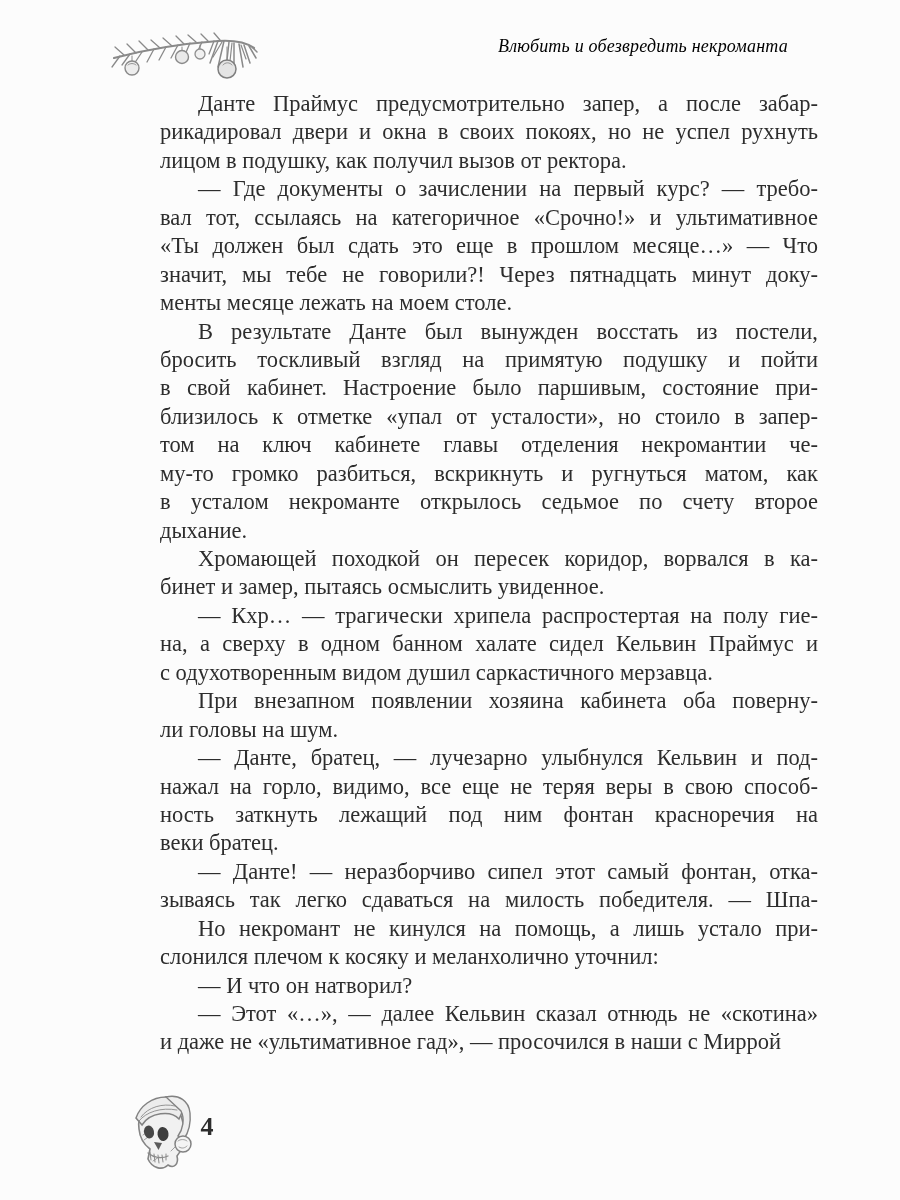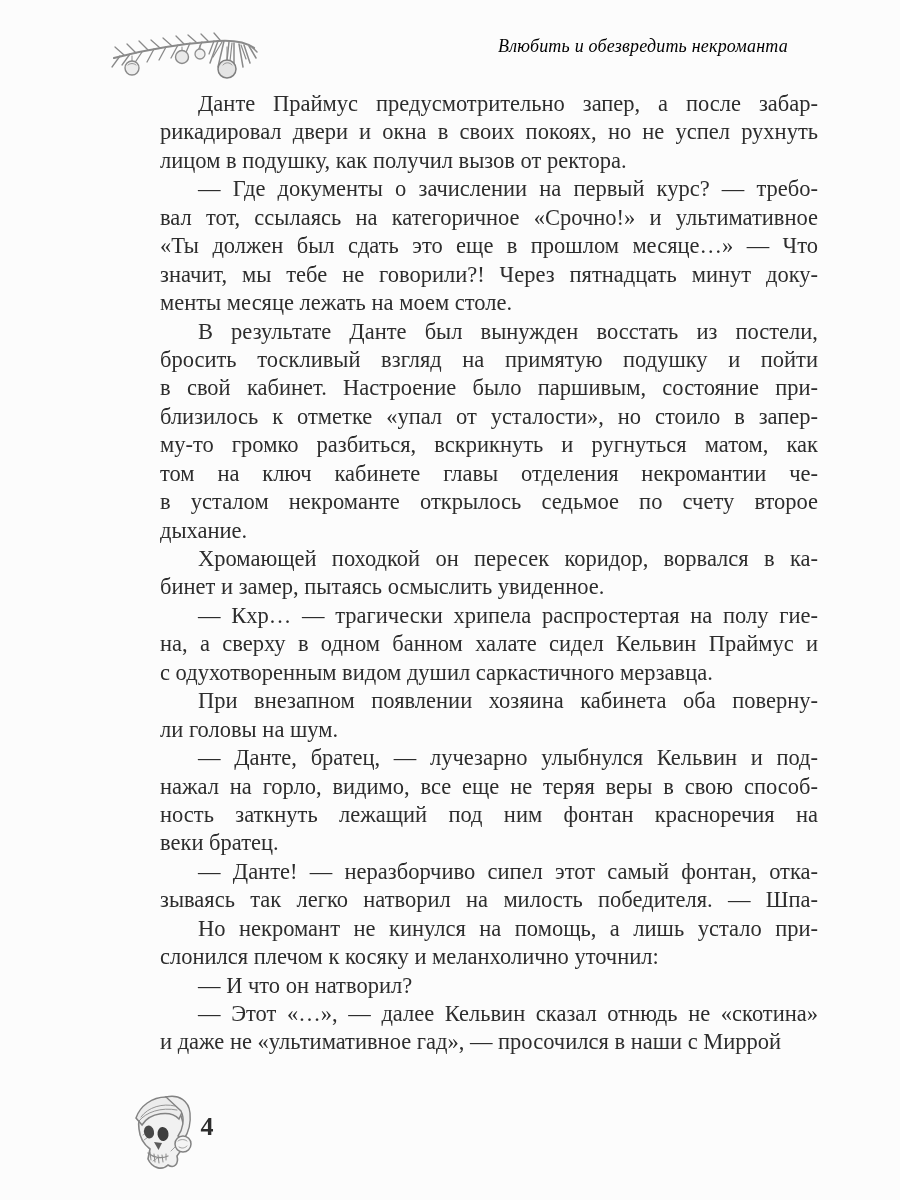--- a/index.html
+++ b/index.html
@@ -118,22 +118,22 @@
         <div class="line">вал тот, ссылаясь на категоричное «Срочно!» и ультимативное</div>
         <div class="line">«Ты должен был сдать это еще в прошлом месяце…» — Что</div>
         <div class="line">значит, мы тебе не говорили?! Через пятнадцать минут доку-</div>
         <div class="line last">менты месяце лежать на моем столе.</div>
       </div>
       <div class="para">
         <div class="line first">В результате Данте был вынужден восстать из постели,</div>
         <div class="line">бросить тоскливый взгляд на примятую подушку и пойти</div>
         <div class="line">в свой кабинет. Настроение было паршивым, состояние при-</div>
         <div class="line">близилось к отметке «упал от усталости», но стоило в запер-</div>
+        <div class="line">том на ключ кабинете главы отделения некромантии че-</div>
         <div class="line">му-то громко разбиться, вскрикнуть и ругнуться матом, как</div>
-        <div class="line">том на ключ кабинете главы отделения некромантии че-</div>
         <div class="line">в усталом некроманте открылось седьмое по счету второе</div>
         <div class="line last">дыхание.</div>
       </div>
       <div class="para">
         <div class="line first">Хромающей походкой он пересек коридор, ворвался в ка-</div>
         <div class="line last">бинет и замер, пытаясь осмыслить увиденное.</div>
       </div>
       <div class="para">
         <div class="line first">— Кхр… — трагически хрипела распростертая на полу гие-</div>
         <div class="line">на, а сверху в одном банном халате сидел Кельвин Праймус и</div>
@@ -144,21 +144,21 @@
         <div class="line last">ли головы на шум.</div>
       </div>
       <div class="para">
         <div class="line first">— Данте, братец, — лучезарно улыбнулся Кельвин и под-</div>
         <div class="line">нажал на горло, видимо, все еще не теряя веры в свою способ-</div>
         <div class="line">ность заткнуть лежащий под ним фонтан красноречия на</div>
         <div class="line last">веки братец.</div>
       </div>
       <div class="para">
         <div class="line first">— Данте! — неразборчиво сипел этот самый фонтан, отка-</div>
-        <div class="line">зываясь так легко натворил на милость победителя. — Шпа-</div>
+        <div class="line">зываясь так легко сдаваться на милость победителя. — Шпа-</div>
       </div>
       <div class="para">
         <div class="line first">Но некромант не кинулся на помощь, а лишь устало при-</div>
         <div class="line last">слонился плечом к косяку и меланхолично уточнил:</div>
       </div>
       <div class="para">
         <div class="line first last">— И что он натворил?</div>
       </div>
       <div class="para">
         <div class="line first">— Этот «…», — далее Кельвин сказал отнюдь не «скотина»</div>

